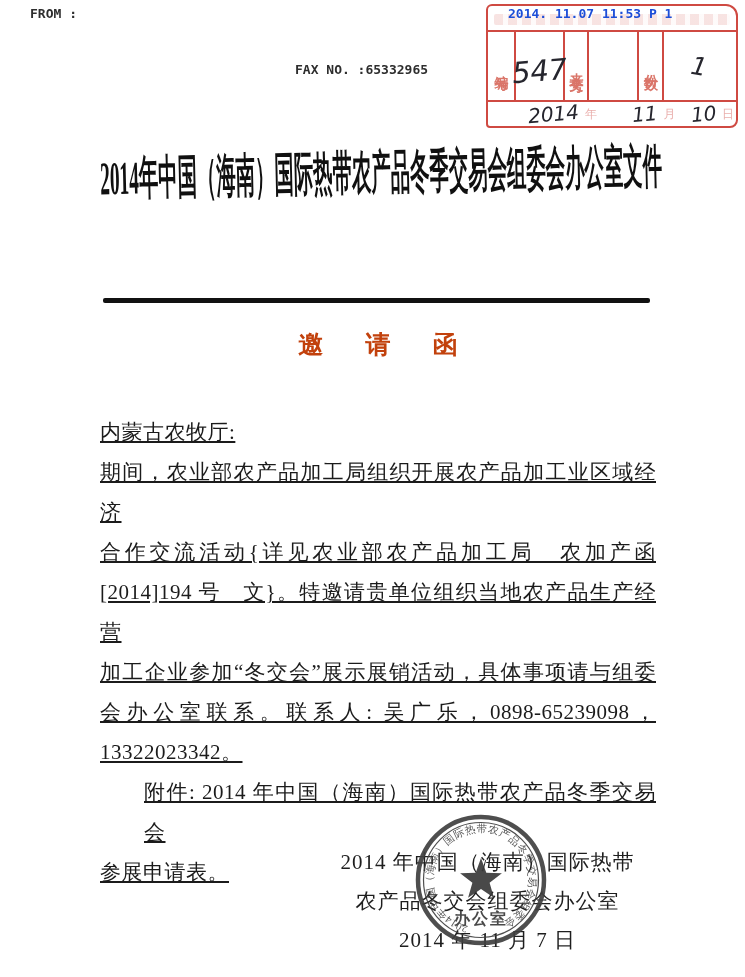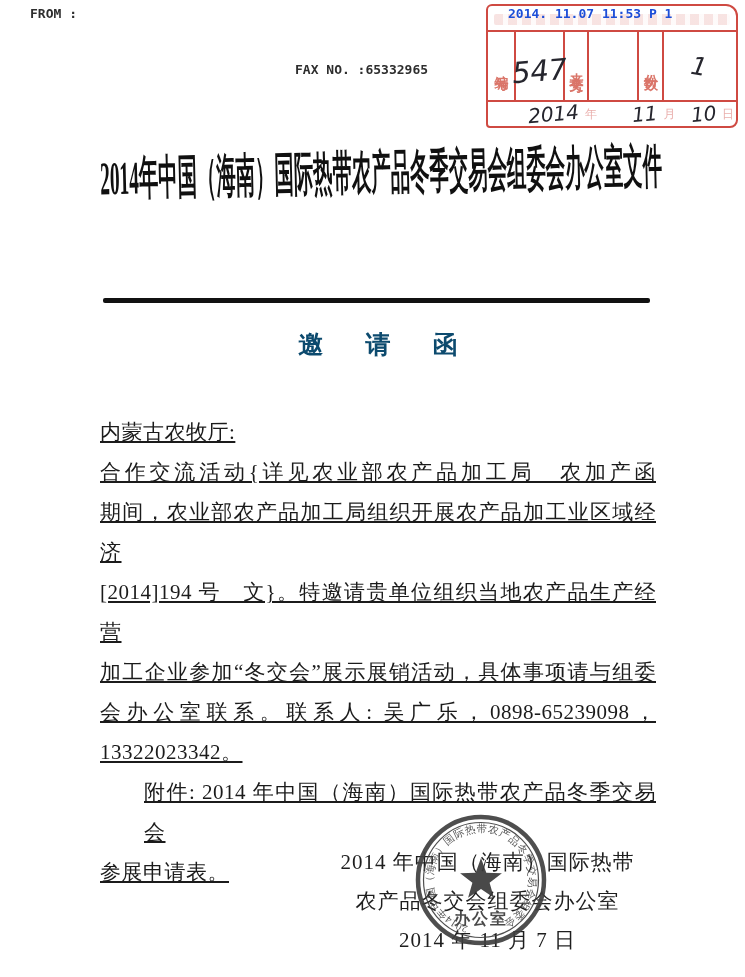--- a/index.html
+++ b/index.html
@@ -86,21 +86,21 @@
   
   .rule {
     position: absolute; left: 103px; top: 298px;
     width: 547px; height: 5px; background: #111;
     border-radius: 2px;
   }
   .heading {
     position: absolute; left: 100px; top: 328px; width: 556px;
     text-align: center;
     font-size: 25px; font-weight: 600; letter-spacing: 18px;
-    text-indent: 18px; color: #0c4a6e;
+    text-indent: 18px; color: #c2410c;
   }
 
   
   .body-block {
     position: absolute; left: 100px; top: 412px; width: 556px;
     font-size: 21px; line-height: 40px; color: #1b1b1b;
     letter-spacing: .5px;
   }
   .b-line { width: 100%; white-space: nowrap; text-decoration: underline; }
   .b-line.justify { white-space: normal; text-align: justify; text-align-last: justify; }
@@ -172,22 +172,22 @@
   <svg class="letterhead" width="580" height="76">
     <text x="4" y="55" font-size="47" textLength="562" lengthAdjust="spacingAndGlyphs">2014年中国（海南）国际热带农产品冬季交易会组委会办公室文件</text>
   </svg>
 
   <div class="rule"></div>
 
   <div class="heading">邀 请 函</div>
 
   <div class="body-block" id="body-block">
       <div class="b-line">内蒙古农牧厅:</div>
+      <div class="b-line justify">期间，农业部农产品加工局组织开展农产品加工业区域经济</div>
       <div class="b-line justify">合作交流活动{详见农业部农产品加工局　农加产函</div>
-      <div class="b-line justify">期间，农业部农产品加工局组织开展农产品加工业区域经济</div>
       <div class="b-line justify">[2014]194 号　文}。特邀请贵单位组织当地农产品生产经营</div>
       <div class="b-line justify">加工企业参加“冬交会”展示展销活动，具体事项请与组委</div>
       <div class="b-line justify">会办公室联系。联系人: 吴广乐，0898-65239098，</div>
       <div class="b-line">13322023342。</div>
       <div class="b-line justify indent">附件: 2014 年中国（海南）国际热带农产品冬季交易会</div>
       <div class="b-line">参展申请表。</div>
     </div>
 
   <div class="closing">
     <div>2014 年中国（海南）国际热带</div>

